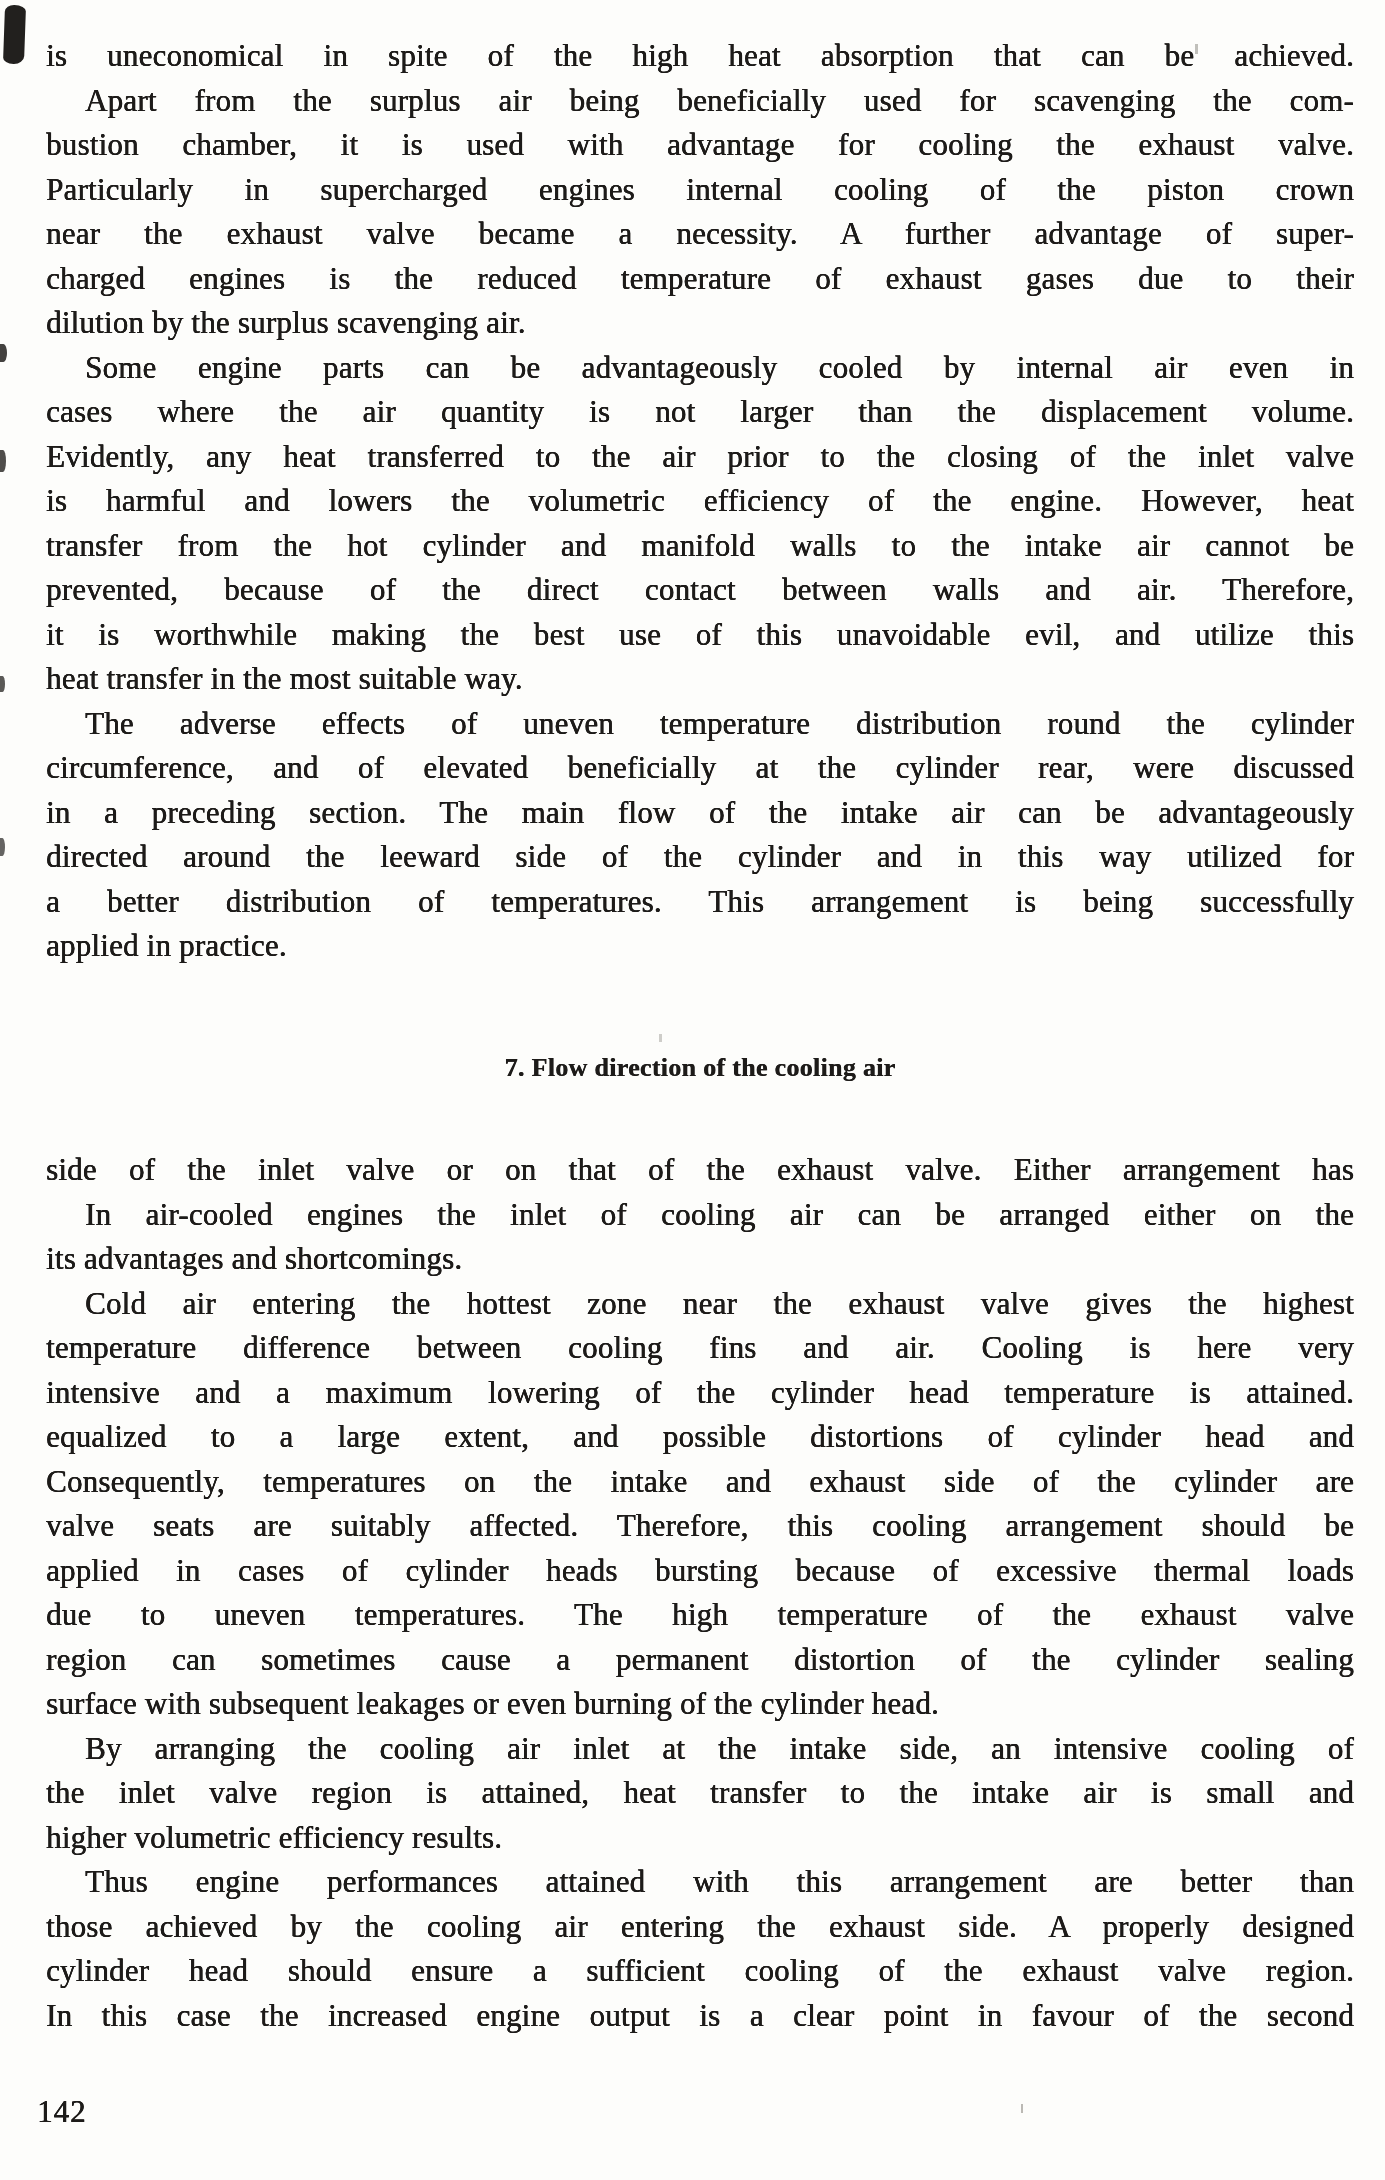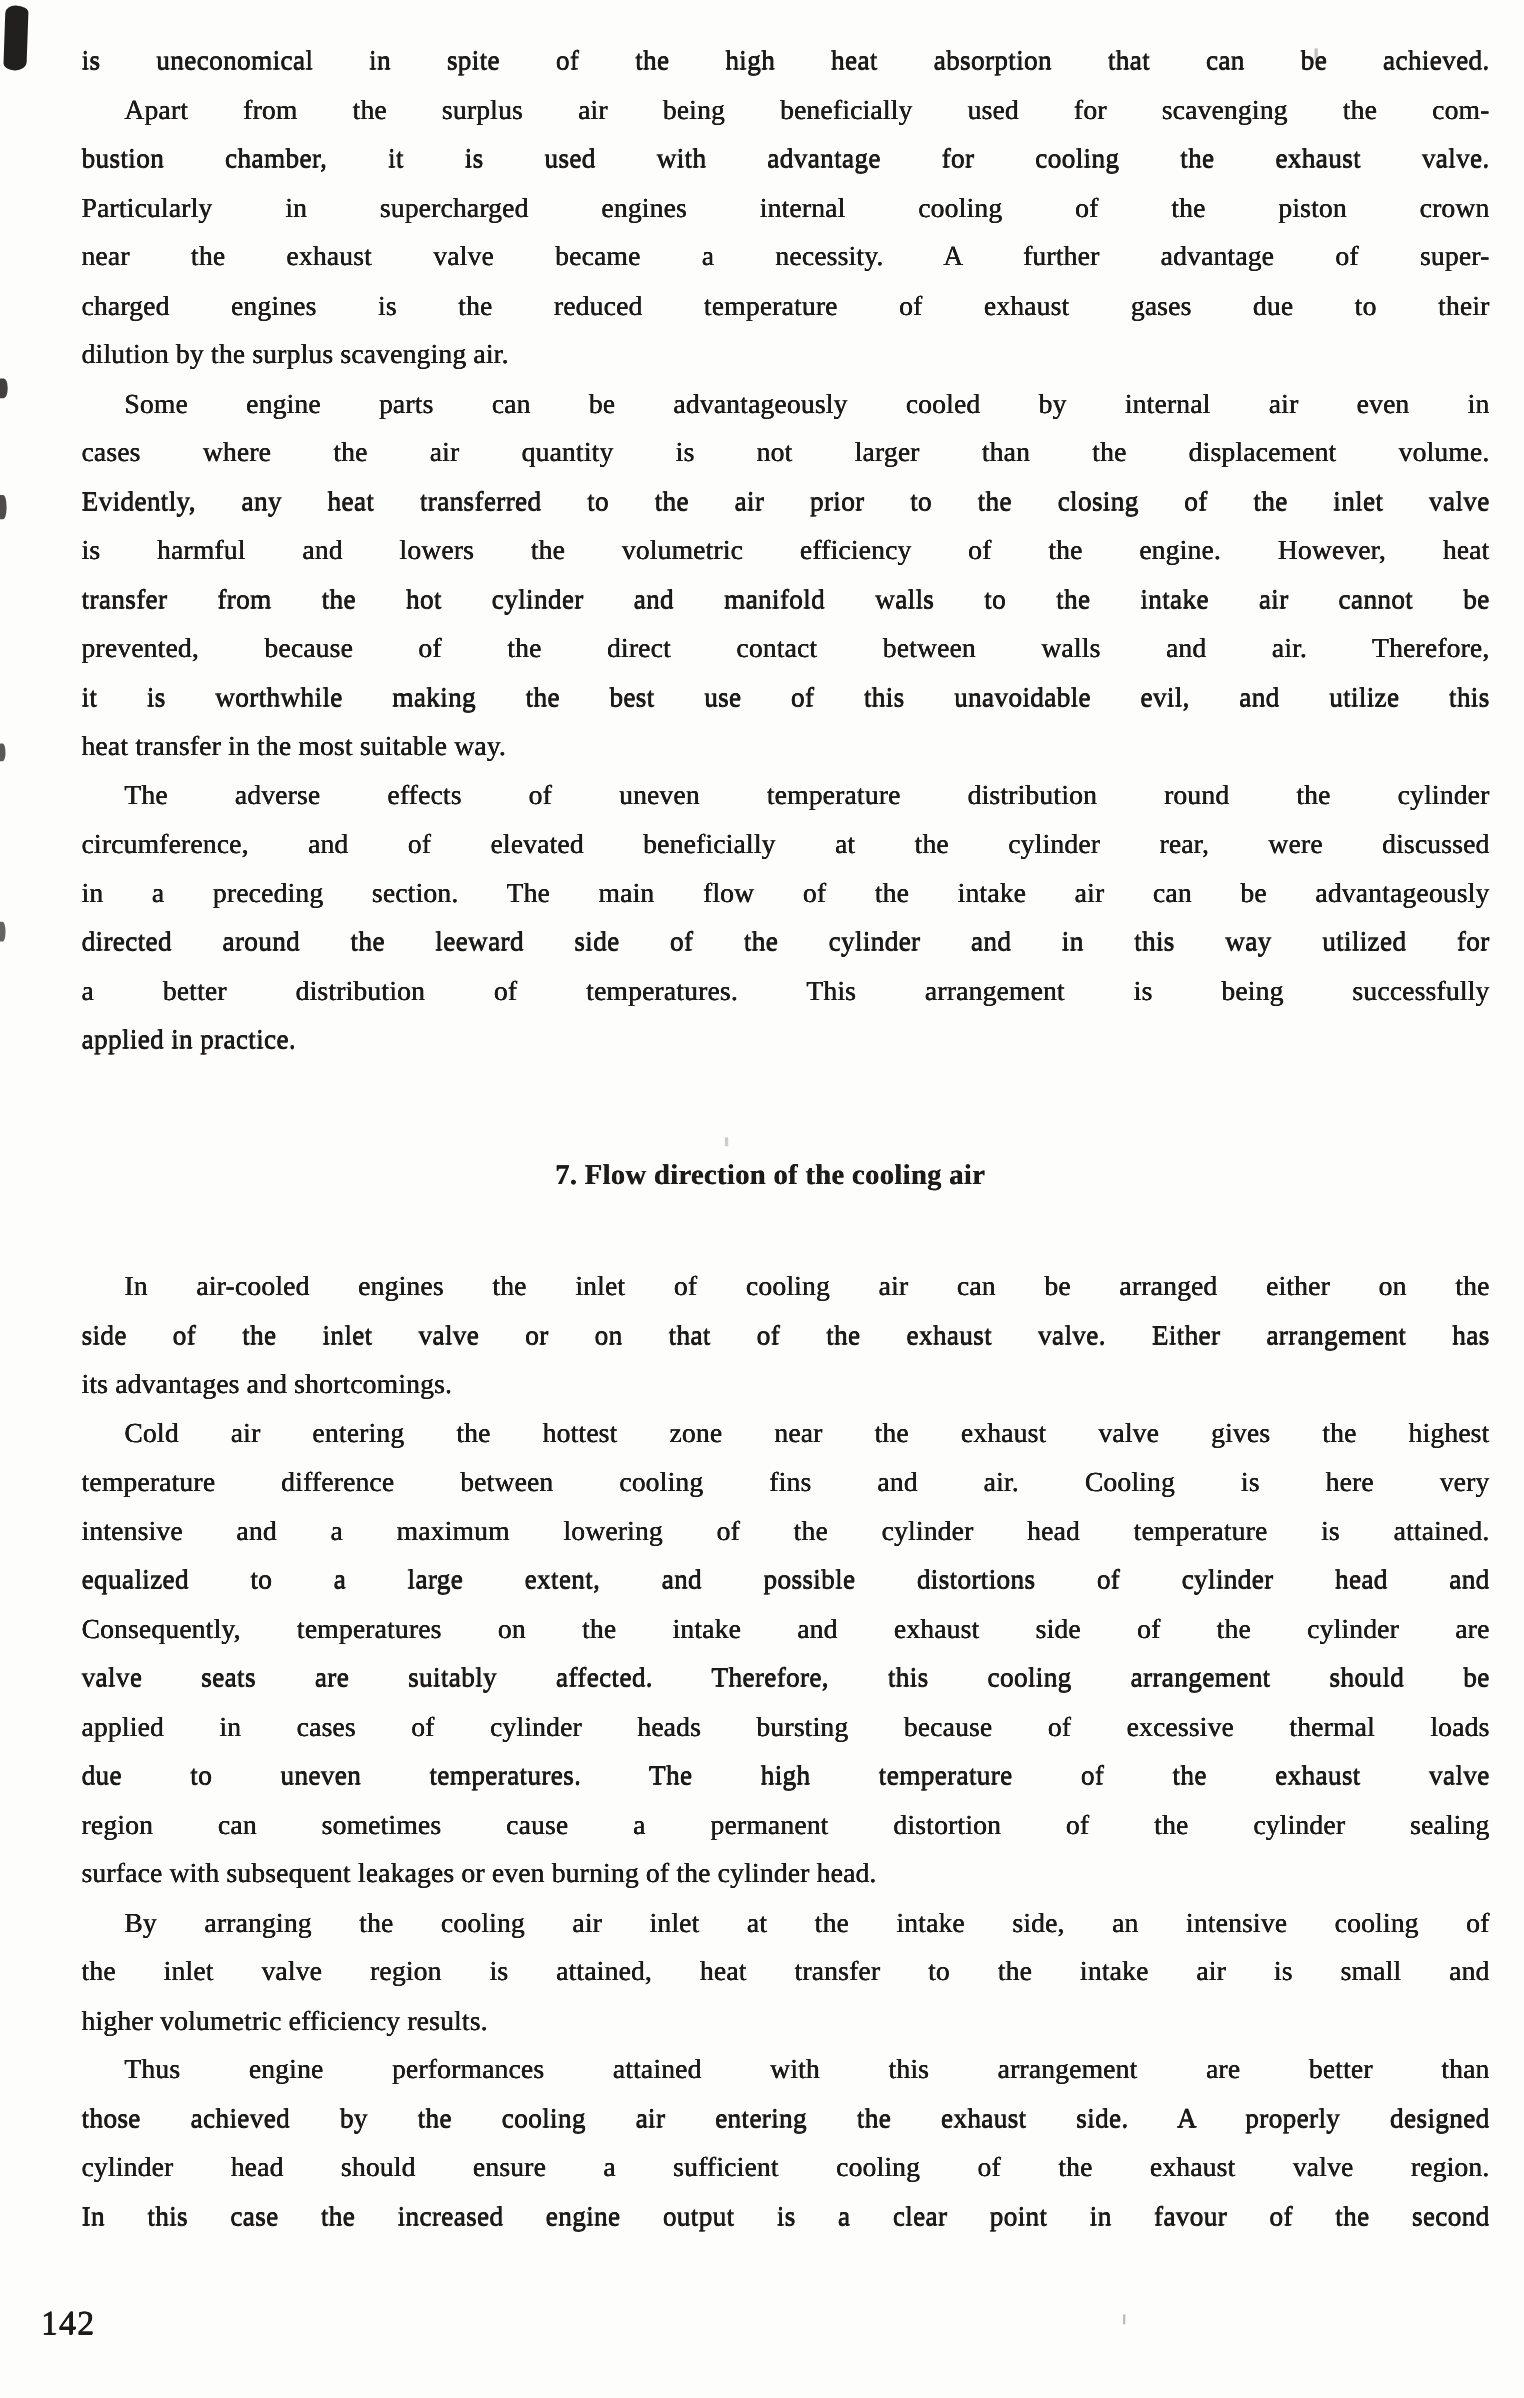--- a/index.html
+++ b/index.html
@@ -13,30 +13,29 @@
     overflow: hidden;
   }
   .textblock {
     position: absolute;
     left: 46px;
     width: 1308px;
   }
   #block1 { top: 34px; }
   #block2 { top: 1148px; }
   .line {
-    font-size: 25px;
+    font-size: 31px;
     line-height: 44.5px;
     height: 44.5px;
     text-align: justify;
     text-align-last: justify;
     letter-spacing: 0.2px;
     text-shadow: 0.4px 0 0 currentColor, 0 0.3px 0 currentColor;
     white-space: normal;
     overflow: visible;
-    margin-left: 28px;
   }
   .line.first { text-indent: 39px; }
   .line.last { text-align-last: left; }
   .heading {
     position: absolute;
     left: 46px;
     top: 1046px;
     width: 1308px;
     font-size: 26px;
     line-height: 44.5px;
@@ -104,22 +103,22 @@
       <div class="line">circumference, and of elevated beneficially at the cylinder rear, were discussed</div>
       <div class="line">in a preceding section. The main flow of the intake air can be advantageously</div>
       <div class="line">directed around the leeward side of the cylinder and in this way utilized for</div>
       <div class="line">a better distribution of temperatures. This arrangement is being successfully</div>
       <div class="line last">applied in practice.</div>
     </div>
 
   <div class="heading">7. Flow direction of the cooling air</div>
 
   <div class="textblock" id="block2">
+      <div class="line">side of the inlet valve or on that of the exhaust valve. Either arrangement has</div>
       <div class="line first">In air-cooled engines the inlet of cooling air can be arranged either on the</div>
-      <div class="line">side of the inlet valve or on that of the exhaust valve. Either arrangement has</div>
       <div class="line last">its advantages and shortcomings.</div>
       <div class="line first">Cold air entering the hottest zone near the exhaust valve gives the highest</div>
       <div class="line">temperature difference between cooling fins and air. Cooling is here very</div>
       <div class="line">intensive and a maximum lowering of the cylinder head temperature is attained.</div>
       <div class="line">equalized to a large extent, and possible distortions of cylinder head and</div>
       <div class="line">Consequently, temperatures on the intake and exhaust side of the cylinder are</div>
       <div class="line">valve seats are suitably affected. Therefore, this cooling arrangement should be</div>
       <div class="line">applied in cases of cylinder heads bursting because of excessive thermal loads</div>
       <div class="line">due to uneven temperatures. The high temperature of the exhaust valve</div>
       <div class="line">region can sometimes cause a permanent distortion of the cylinder sealing</div>

